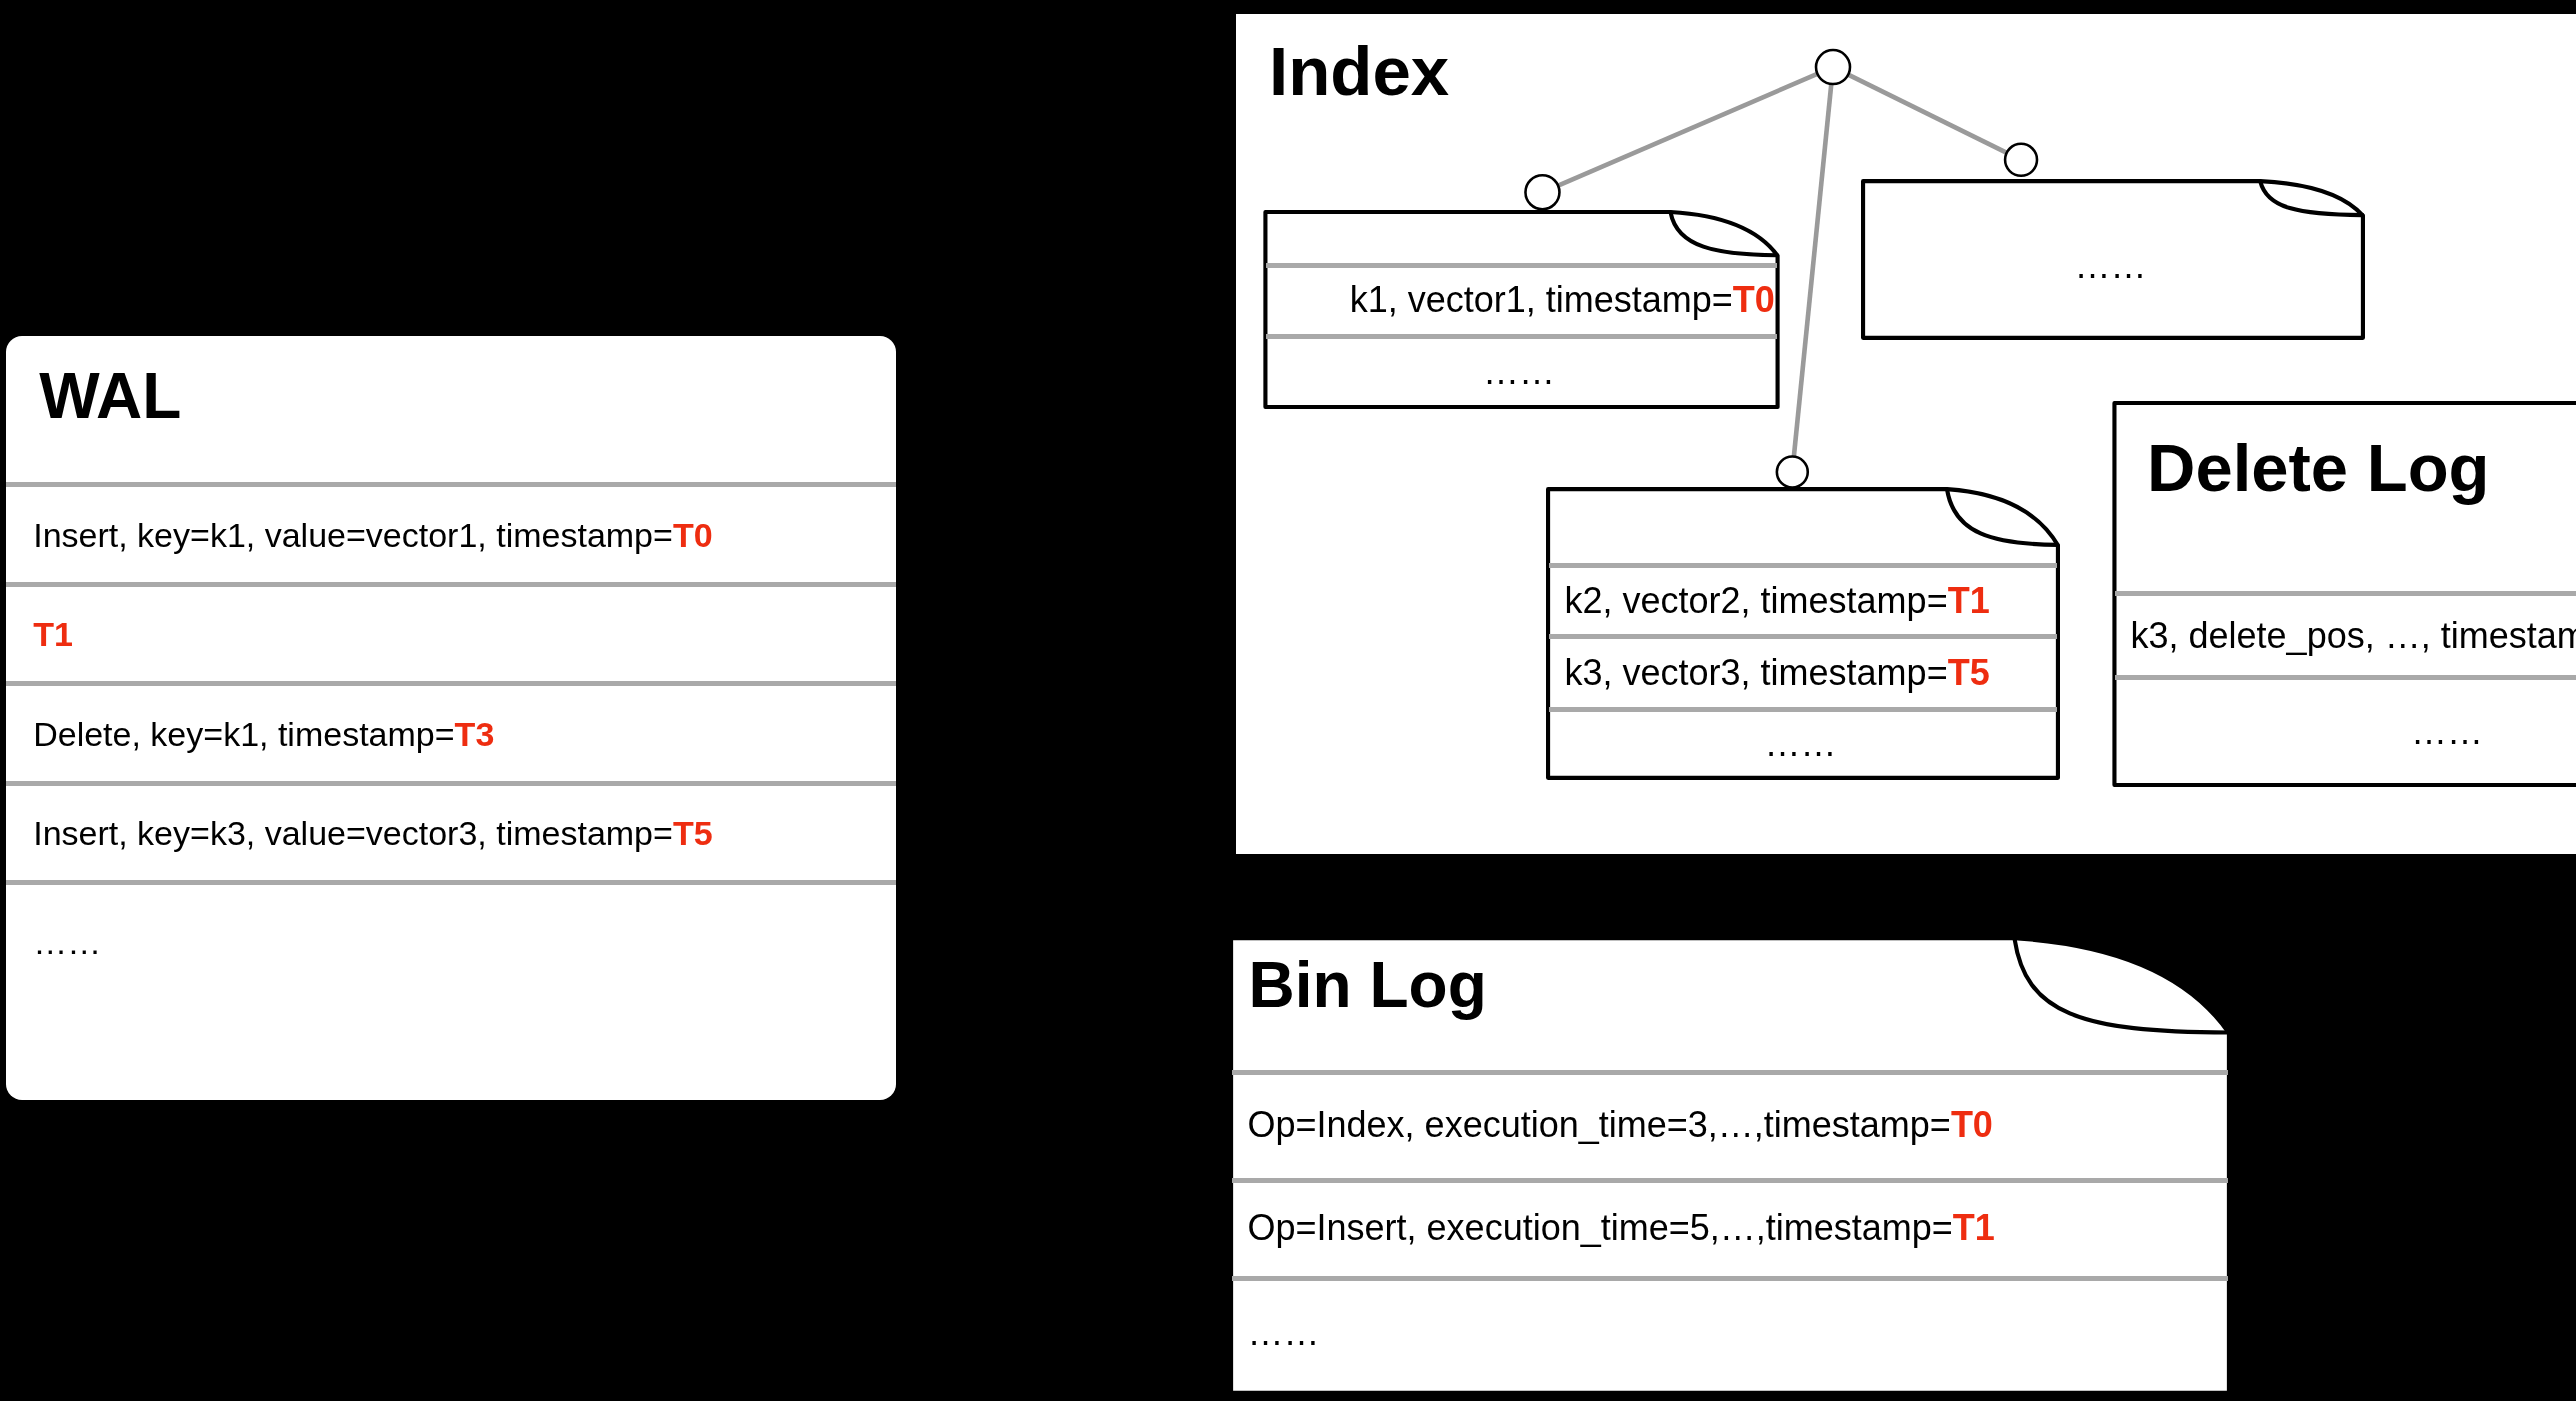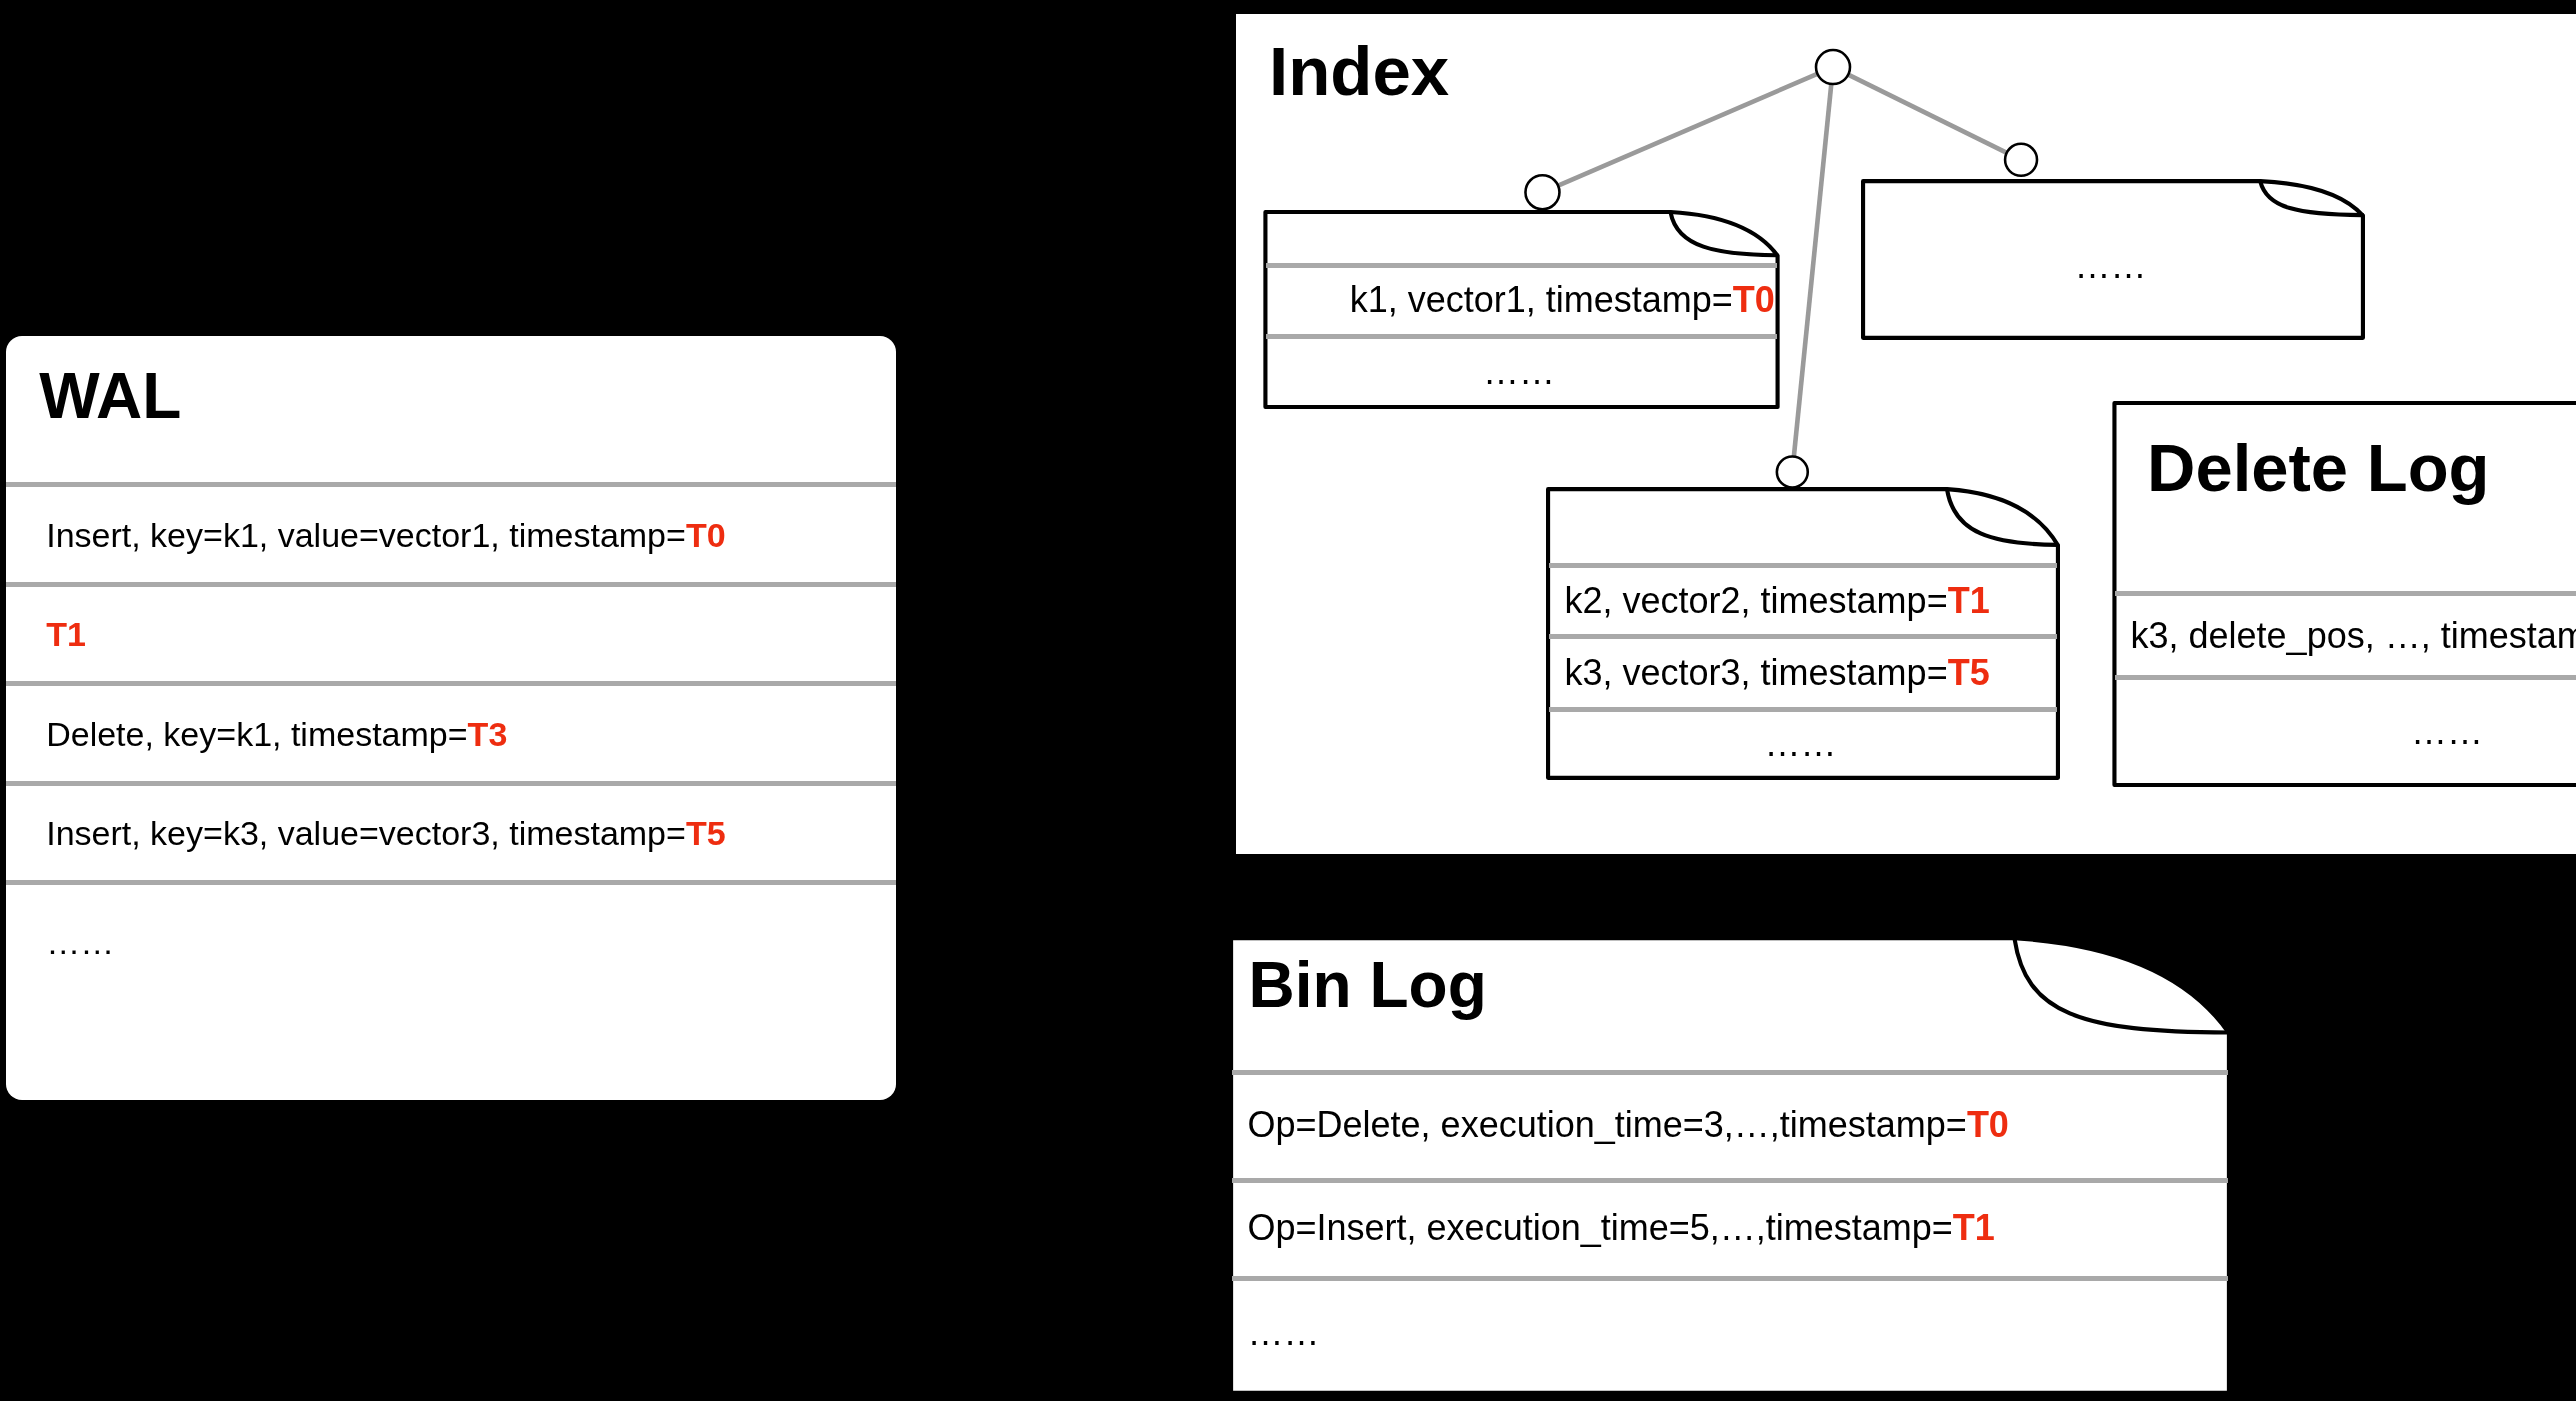--- a/index.html
+++ b/index.html
@@ -10,21 +10,21 @@
   .panel{position:absolute;background:#fff;}
   .title{position:absolute;font-weight:700;color:#000;white-space:nowrap;line-height:1.1;}
   .doc{position:absolute;}
   .doc svg.shape{position:absolute;left:0;top:0;width:100%;height:100%;}
   .sep{position:absolute;left:2.6px;right:2.6px;height:4.6px;background:#a9a9a9;}
   .row{position:absolute;left:0;right:5.2px;display:flex;align-items:center;
        font-size:36px;white-space:nowrap;line-height:1;}
   .row.pad{padding-left:18.5px;}
   .row.center{justify-content:center;}
   .ts{font-weight:700;color:#ee2d10;}
-  .wal-row{font-size:34px;padding-left:40px;}
+  .wal-row{font-size:34px;padding-left:27px;}
   #tree{position:absolute;left:0;top:0;width:2817px;height:1402px;pointer-events:none;}
 </style>
 </head>
 <body>
 
 <div id="canvas">
 
   <div class="panel" style="left:6.2px;top:336px;width:890px;height:764px;border-radius:16px;">
     <div class="title" style="left:33px;top:25px;font-size:64px;">WAL</div>
 
@@ -139,21 +139,21 @@
   <div class="doc" style="left:1229px;top:936px;width:1002px;height:459px;">
     <svg class="shape" viewBox="0 0 1944 890">
       <path d="M 4 886 L 4 4 L 1524 4 Q 1826 23 1940 188 L 1940 886 Z" fill="#fff" stroke="#000" stroke-width="8" stroke-linejoin="round"></path>
       <path d="M 1524 5 C 1546 150 1650 186 1939 187" fill="none" stroke="#000" stroke-width="8" stroke-linecap="round"></path>
     </svg>
     <div class="title" style="left:19.6px;top:14.4px;font-size:64px;">Bin Log</div>
     <div class="sep" style="top:134px;"></div>
     <div class="sep" style="top:242px;"></div>
     <div class="sep" style="top:340px;"></div>
     <div class="row pad" style="top:139px;height:99px;">
-      <span>Op=Delete, execution_time=3,…,timestamp=</span>
+      <span>Op=Index, execution_time=3,…,timestamp=</span>
         <span class="ts">T0</span>
     </div>
     <div class="row pad" style="top:247px;height:89px;">
       <span>Op=Insert, execution_time=5,…,timestamp=</span>
         <span class="ts">T1</span>
     </div>
     <div class="row pad" style="top:345px;height:103px;">
       <span>……</span>
         <span class="ts"></span>
     </div>

